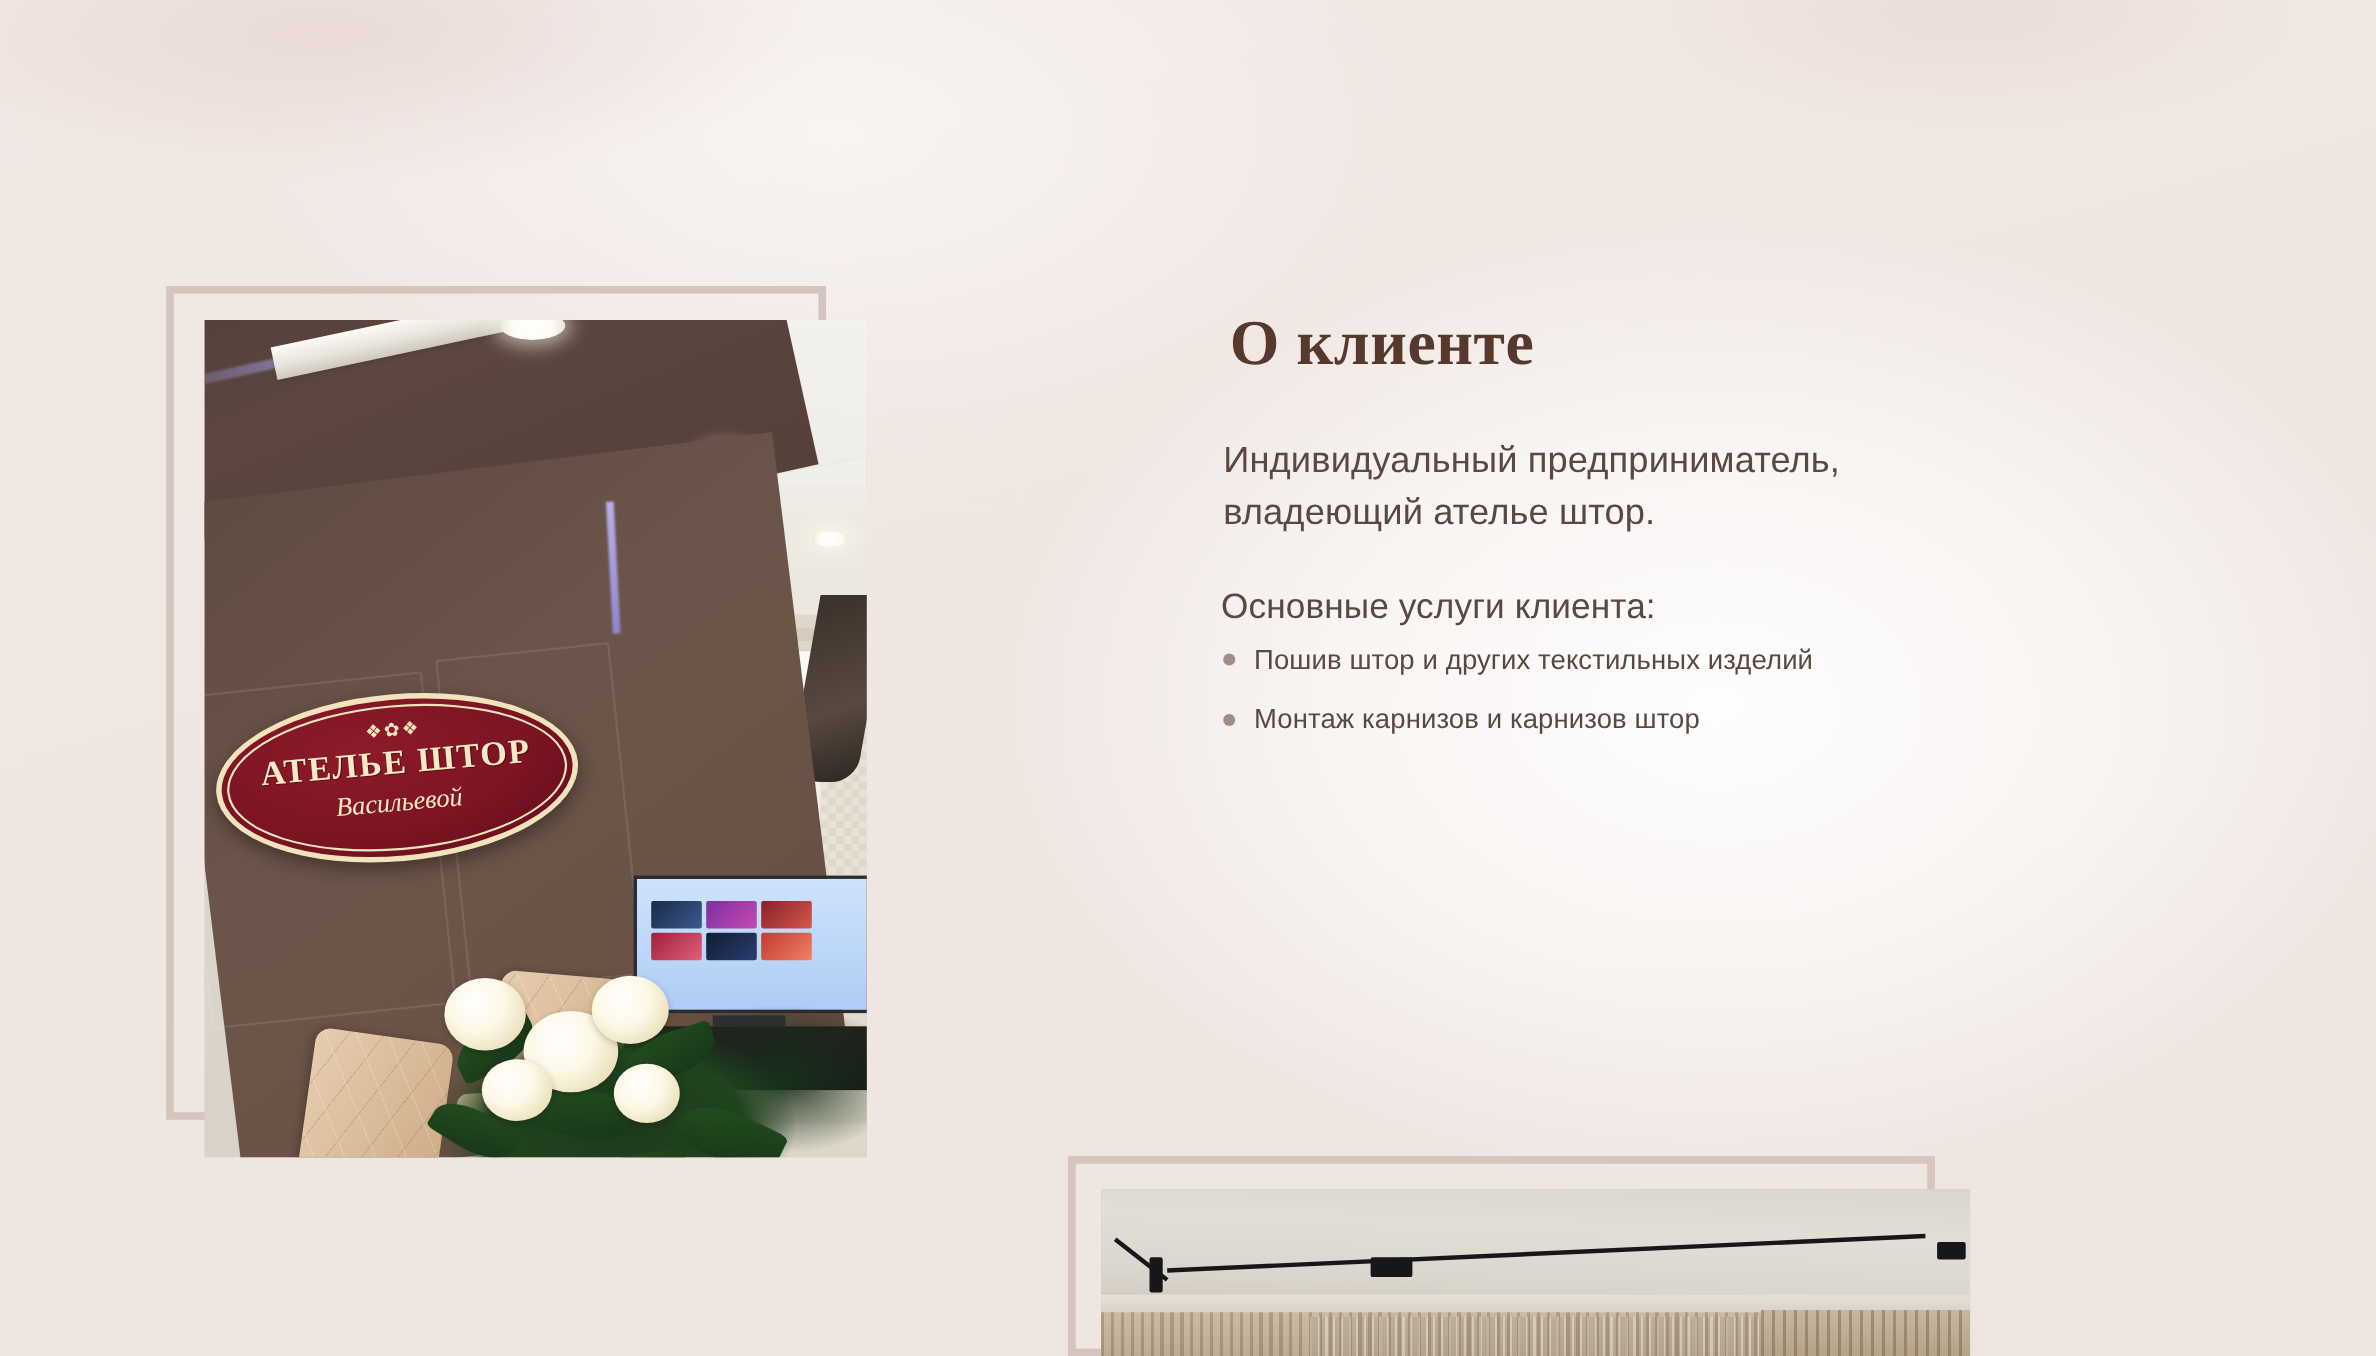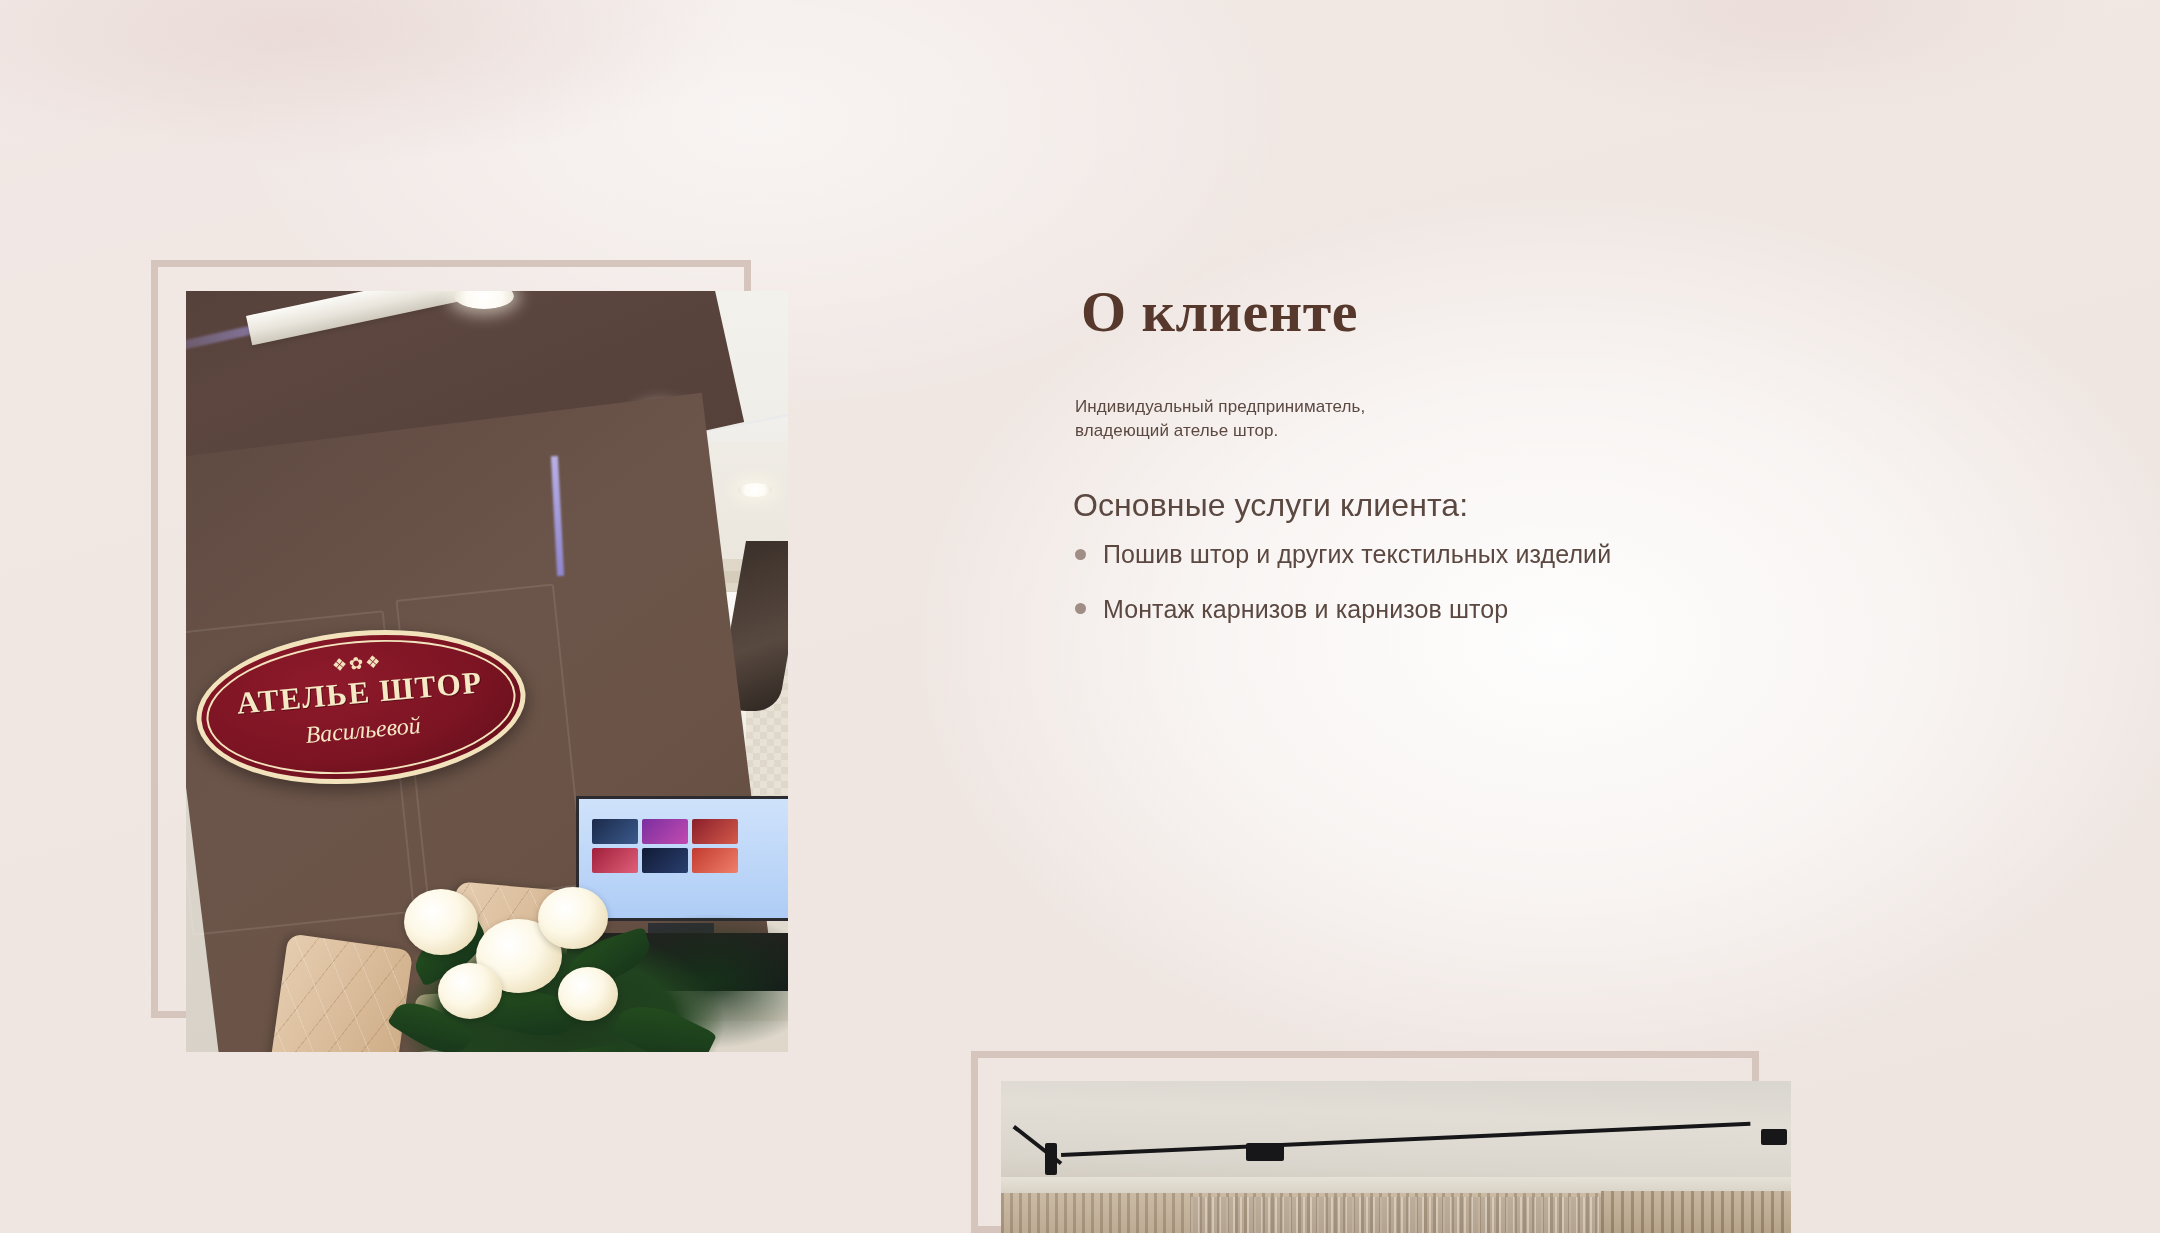--- a/index.html
+++ b/index.html
@@ -130,27 +130,27 @@
     background:
       repeating-linear-gradient(90deg,rgba(120,100,78,.30) 0 3px,rgba(255,255,255,.10) 3px 9px),
       linear-gradient(180deg,#c5b39b 0%,#b6a288 100%);}
   .p2-sheer{position:absolute;left:190px;top:116px;width:410px;height:36px;
     background:repeating-linear-gradient(90deg,rgba(255,255,255,.28) 0 2px,rgba(140,130,120,.20) 2px 7px);}
   .p2-edge{position:absolute;left:600px;top:110px;width:190px;height:42px;
     background:repeating-linear-gradient(90deg,rgba(110,90,68,.35) 0 3px,rgba(255,255,255,.12) 3px 10px),
                linear-gradient(180deg,#c0ad93,#ab9679);}
 
   
-  .content{position:absolute;left:1075px;top:282px;width:760px;}
+  .content{position:absolute;left:1112px;top:282px;width:760px;}
   .title{
     font-family:"Liberation Serif",serif;font-weight:700;font-size:58px;
     color:#56382c;letter-spacing:.5px;margin:0 0 52px 6px;line-height:1.05;white-space:pre;
   }
   .lead{
-    font-size:17px;line-height:1.42;color:#5b4840;margin:0 0 44px 0;white-space:pre-line;
+    font-size:33px;line-height:1.42;color:#5b4840;margin:0 0 44px 0;white-space:pre-line;
     letter-spacing:.1px;
   }
   .subhead{font-size:32px;color:#5b4840;margin:0 0 14px -2px;letter-spacing:.1px;}
   ul.bullets{list-style:none;margin:0;padding:0;text-align:right;}
   ul.bullets li{display:flex;align-items:center;margin:0 0 22px 0;}
   .dot{width:11px;height:11px;border-radius:50%;background:#a08e86;flex:0 0 auto;margin-right:17px;}
   .btext{font-size:25px;color:#5b4840;line-height:1.3;letter-spacing:.1px;}
 </style>
 </head>
 <body>

